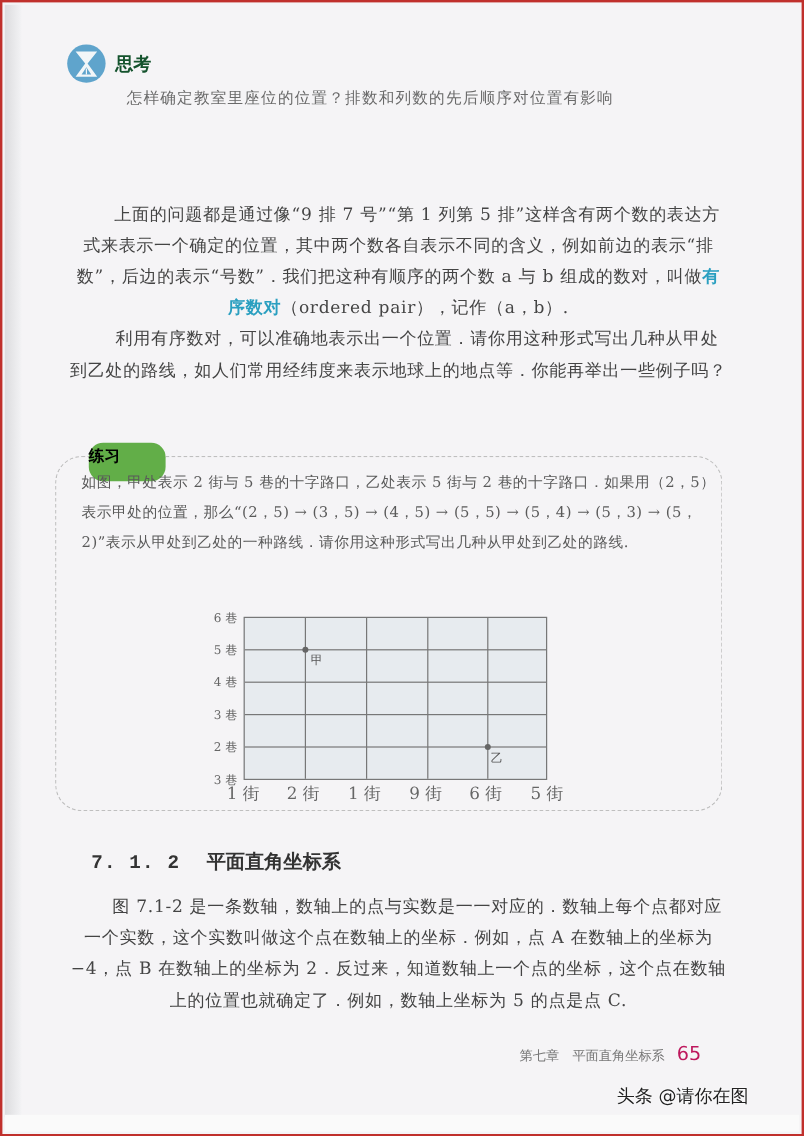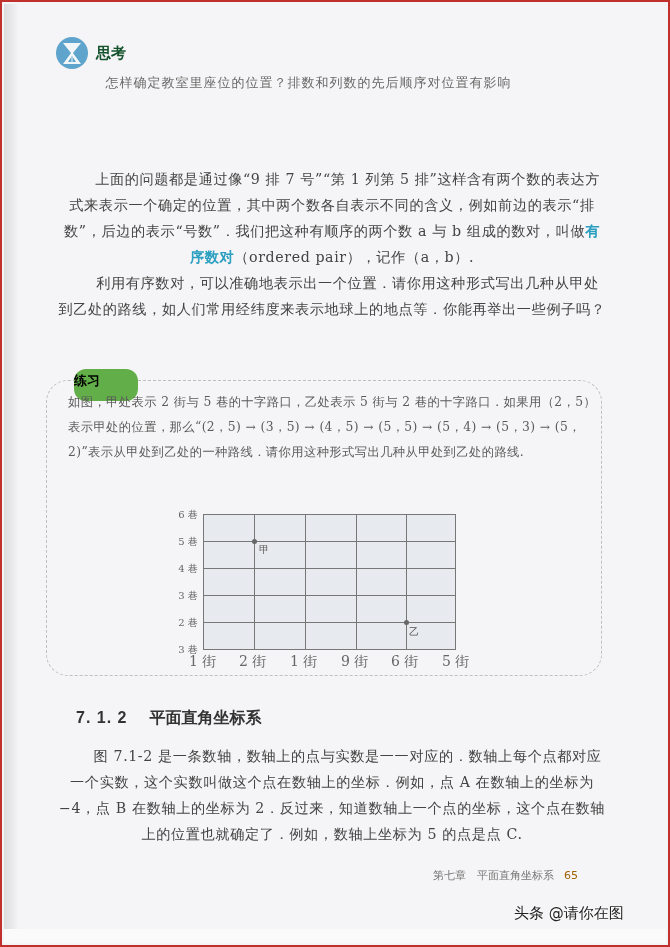--- a/index.html
+++ b/index.html
@@ -52,28 +52,28 @@
     background: #e7ebef; border: 1.2px solid #777;
   }
   .vline { position: absolute; top: 0; bottom: 0; width: 1.2px; background: #777; }
   .hline { position: absolute; left: 0; right: 0; height: 1.2px; background: #777; }
   .ylab { position: absolute; left: 4px; font-size: 10px; color: #666; width: 28px; text-align: center; }
   .xlab { position: absolute; top: 148px; font-size: 14px; color: #666; width: 30px; text-align: left; }
   .pt { position: absolute; width: 5px; height: 5px; border-radius: 50%; background: #666; }
   .ptlab { position: absolute; font-size: 10px; color: #555; }
   .sec-title {
     position: absolute; left: 76px; top: 708px;
-    font-family: Liberation Sans, sans-serif; font-weight: bold; font-size: 16px; color: #333;
+    font-family: Liberation Mono, monospace; font-weight: bold; font-size: 16px; color: #333;
   }
   .sec-title .num { margin-right: 22px; letter-spacing: 1px; }
   .p3 { top: 743px; }
   .footer {
     position: absolute; left: 433px; top: 868px; font-size: 11px; color: #777;
   }
-  .footer .pnum { font-family: "DejaVu Sans", sans-serif; font-size: 11px; margin-left: 10px; color: #a16207; }
+  .footer .pnum { font-family: "DejaVu Sans", sans-serif; font-size: 16px; margin-left: 10px; color: #be185d; }
   .watermark {
     position: absolute; left: 514px; top: 904px; font-family: "DejaVu Sans", sans-serif;
     font-size: 15px; color: #222; text-shadow: 0 0 2px #fff, 0 0 2px #fff;
   }
 </style>
 </head>
 <body>
 
 <div class="frame">
   <div class="page-shadow"></div>

